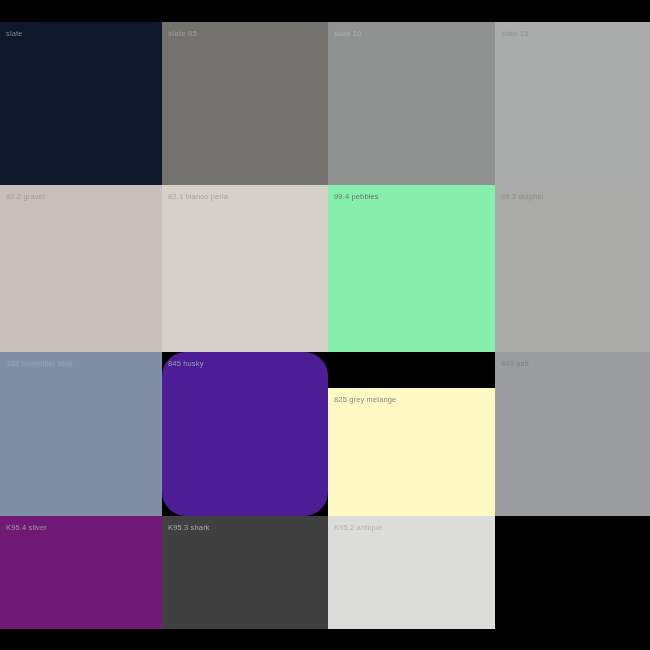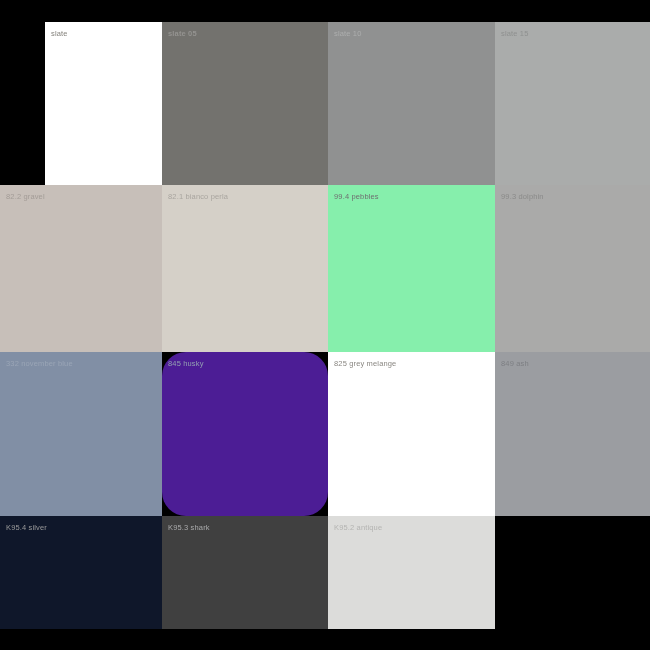--- a/index.html
+++ b/index.html
@@ -60,21 +60,21 @@
   }
 </style>
 </head>
 <body>
 
 <div id="page">
 
   <div class="letterbox top"></div>
 
   <div id="palette-grid">
-      <div class="swatch" style="background: #ffffff; margin-left: 45px;">
+      <div class="swatch" style="background: #0f172a;">
         <span class="swatch-label" style="color: rgb(132, 130, 124);">slate</span>
       </div>
       <div class="swatch" style="background: rgb(115, 114, 110); font-weight: bold;">
         <span class="swatch-label" style="color: rgb(148, 147, 144);">slate 05</span>
       </div>
       <div class="swatch" style="background: rgb(144, 145, 145);">
         <span class="swatch-label" style="color: rgb(173, 174, 174);">slate 10</span>
       </div>
       <div class="swatch" style="background: rgb(170, 172, 171);">
         <span class="swatch-label" style="color: rgb(142, 144, 143);">slate 15</span>
@@ -90,27 +90,27 @@
       </div>
       <div class="swatch" style="background: rgb(170, 170, 169);">
         <span class="swatch-label" style="color: rgb(138, 138, 137);">99.3 dolphin</span>
       </div>
       <div class="swatch" style="background: rgb(129, 143, 165);">
         <span class="swatch-label" style="color: rgb(154, 165, 182);">332 november blue</span>
       </div>
       <div class="swatch" style="background: #4c1d95; border-radius: 24px;">
         <span class="swatch-label" style="color: rgb(147, 160, 178);">845 husky</span>
       </div>
-      <div class="swatch" style="background: #ffffff;">
+      <div class="swatch" style="background: #fef9c3; margin-top: 36px;">
         <span class="swatch-label" style="color: rgb(138, 135, 130);">825 grey melange</span>
       </div>
       <div class="swatch" style="background: rgb(155, 157, 161);">
         <span class="swatch-label" style="color: rgb(125, 127, 131);">849 ash</span>
       </div>
-      <div class="swatch" style="background: #0f172a; padding-left: 20px;">
+      <div class="swatch" style="background: #701a75; padding-left: 20px;">
         <span class="swatch-label" style="color: rgb(154, 154, 154);">K95.4 silver</span>
       </div>
       <div class="swatch" style="background: #404040;">
         <span class="swatch-label" style="color: rgb(169, 170, 171);">K95.3 shark</span>
       </div>
       <div class="swatch" style="background: rgb(220, 220, 218);">
         <span class="swatch-label" style="color: rgb(180, 180, 178);">K95.2 antique</span>
       </div>
     </div>
 

